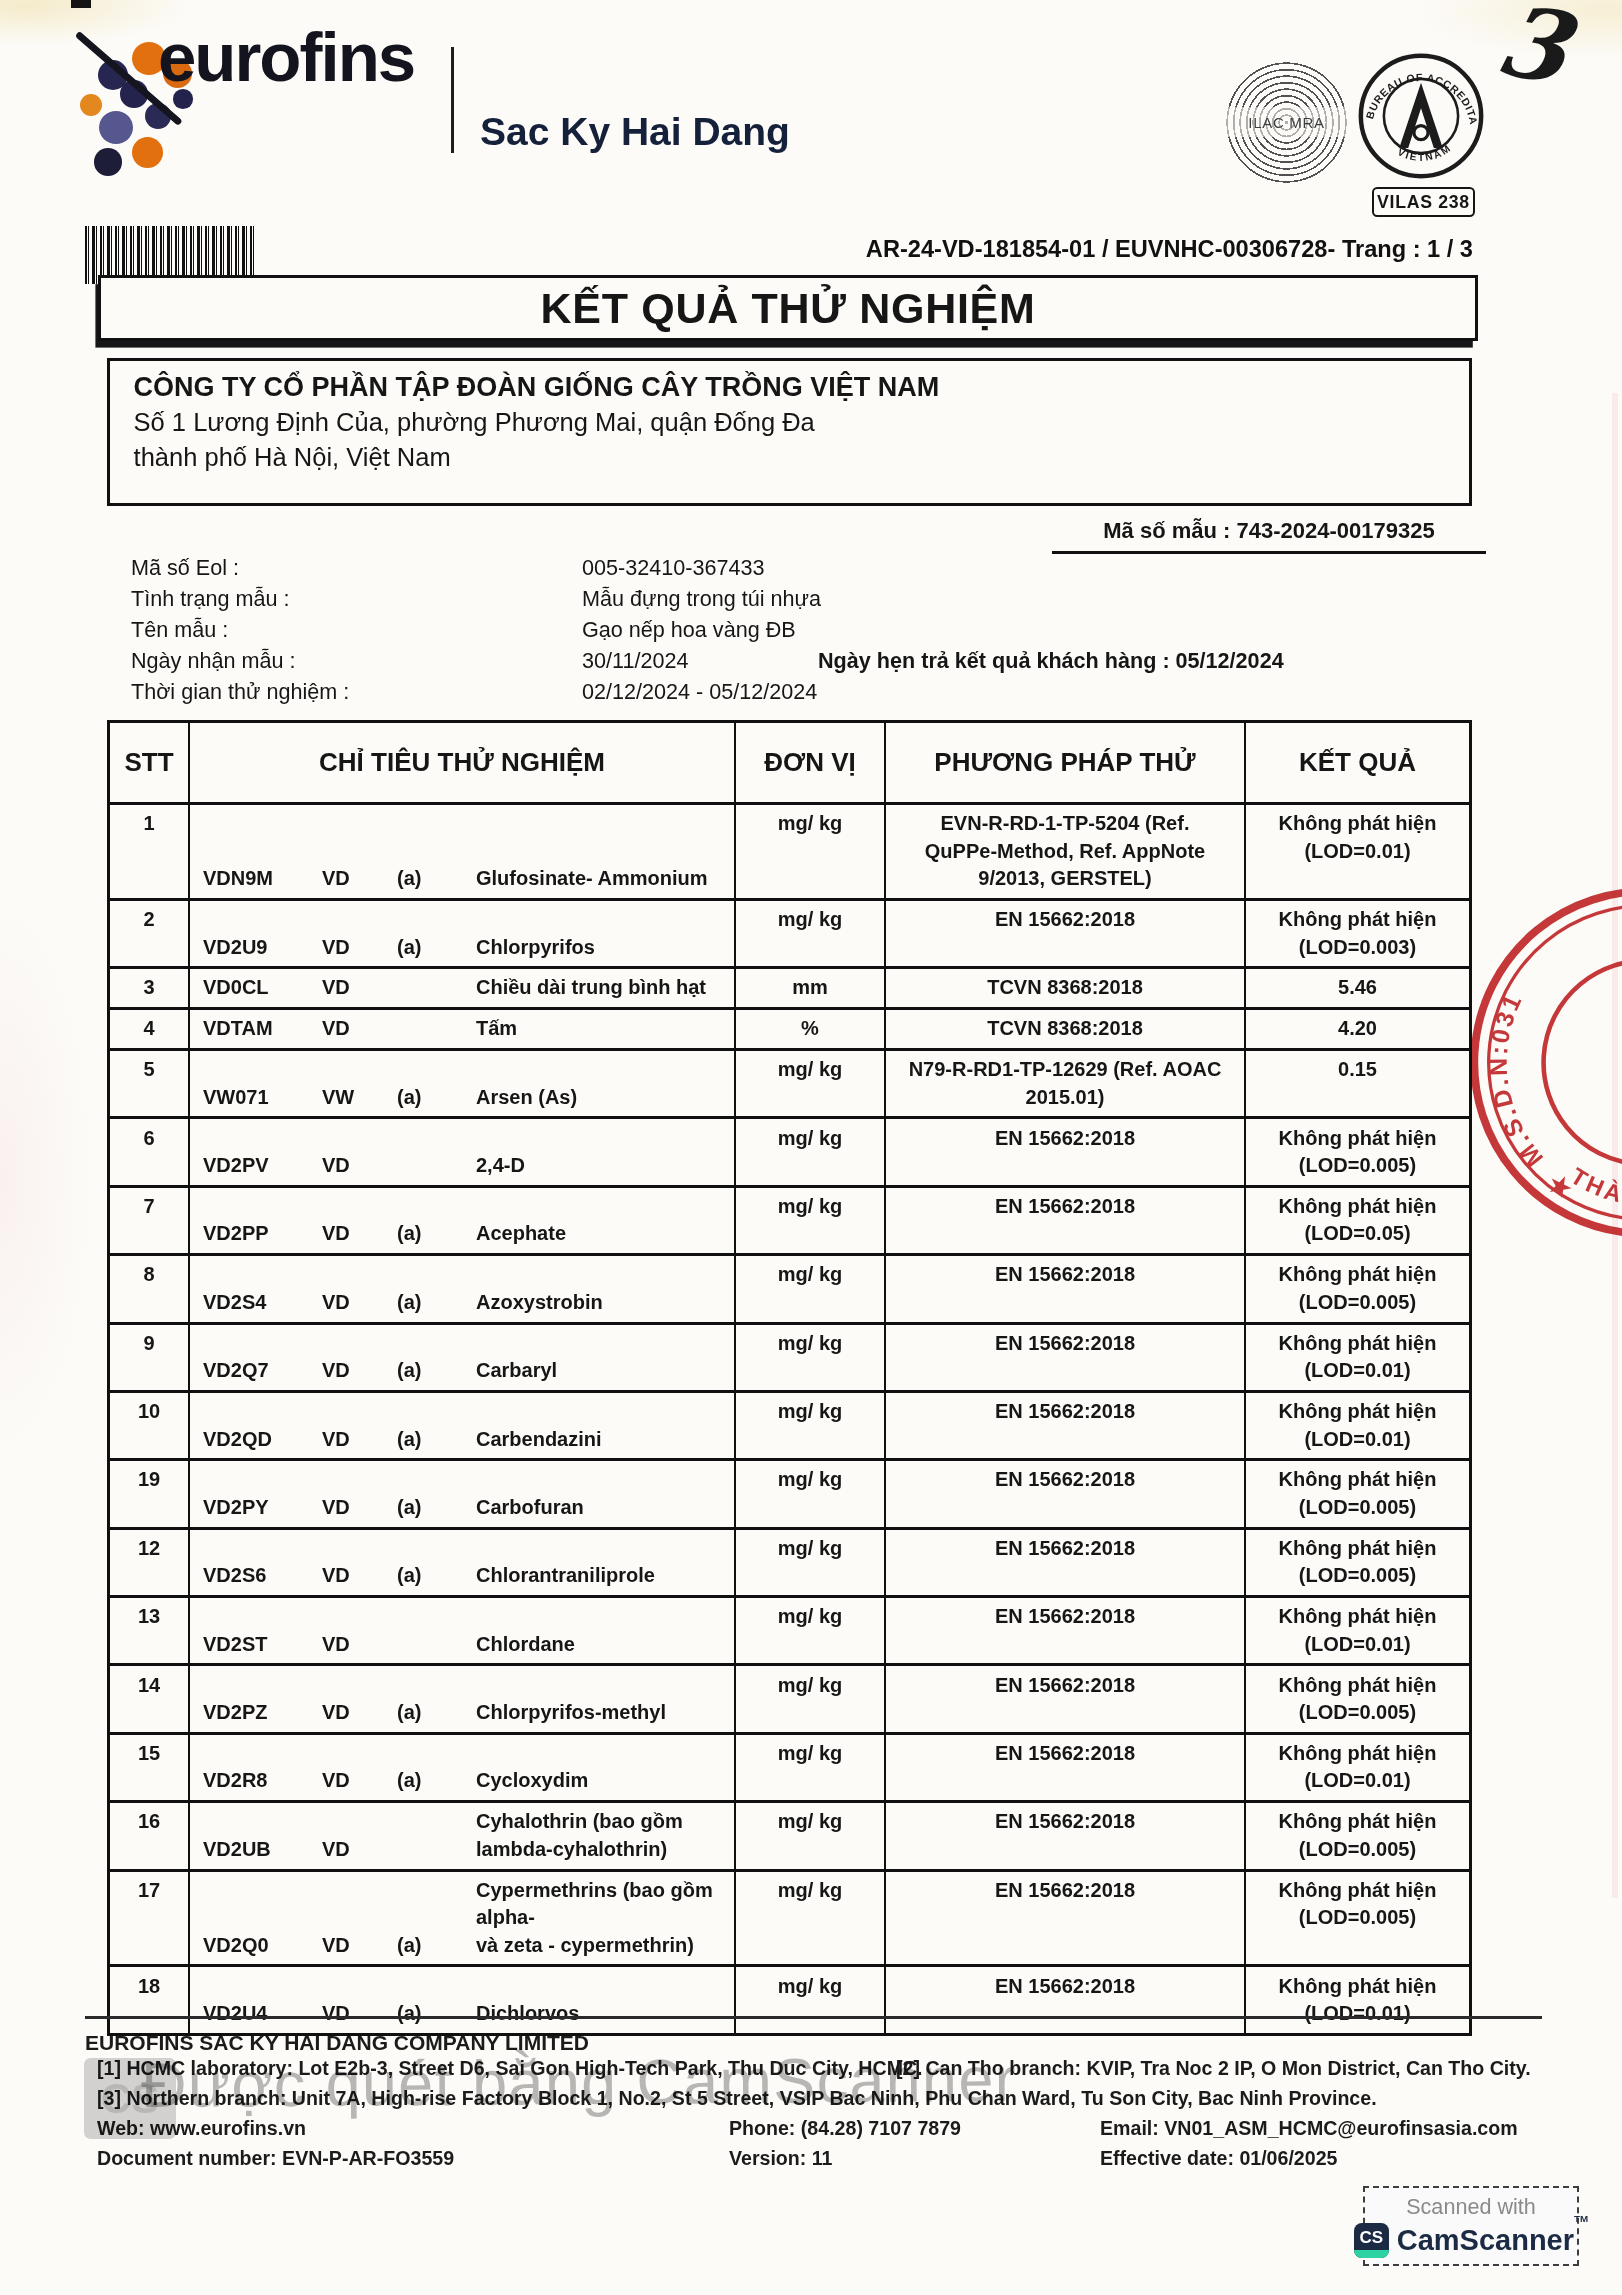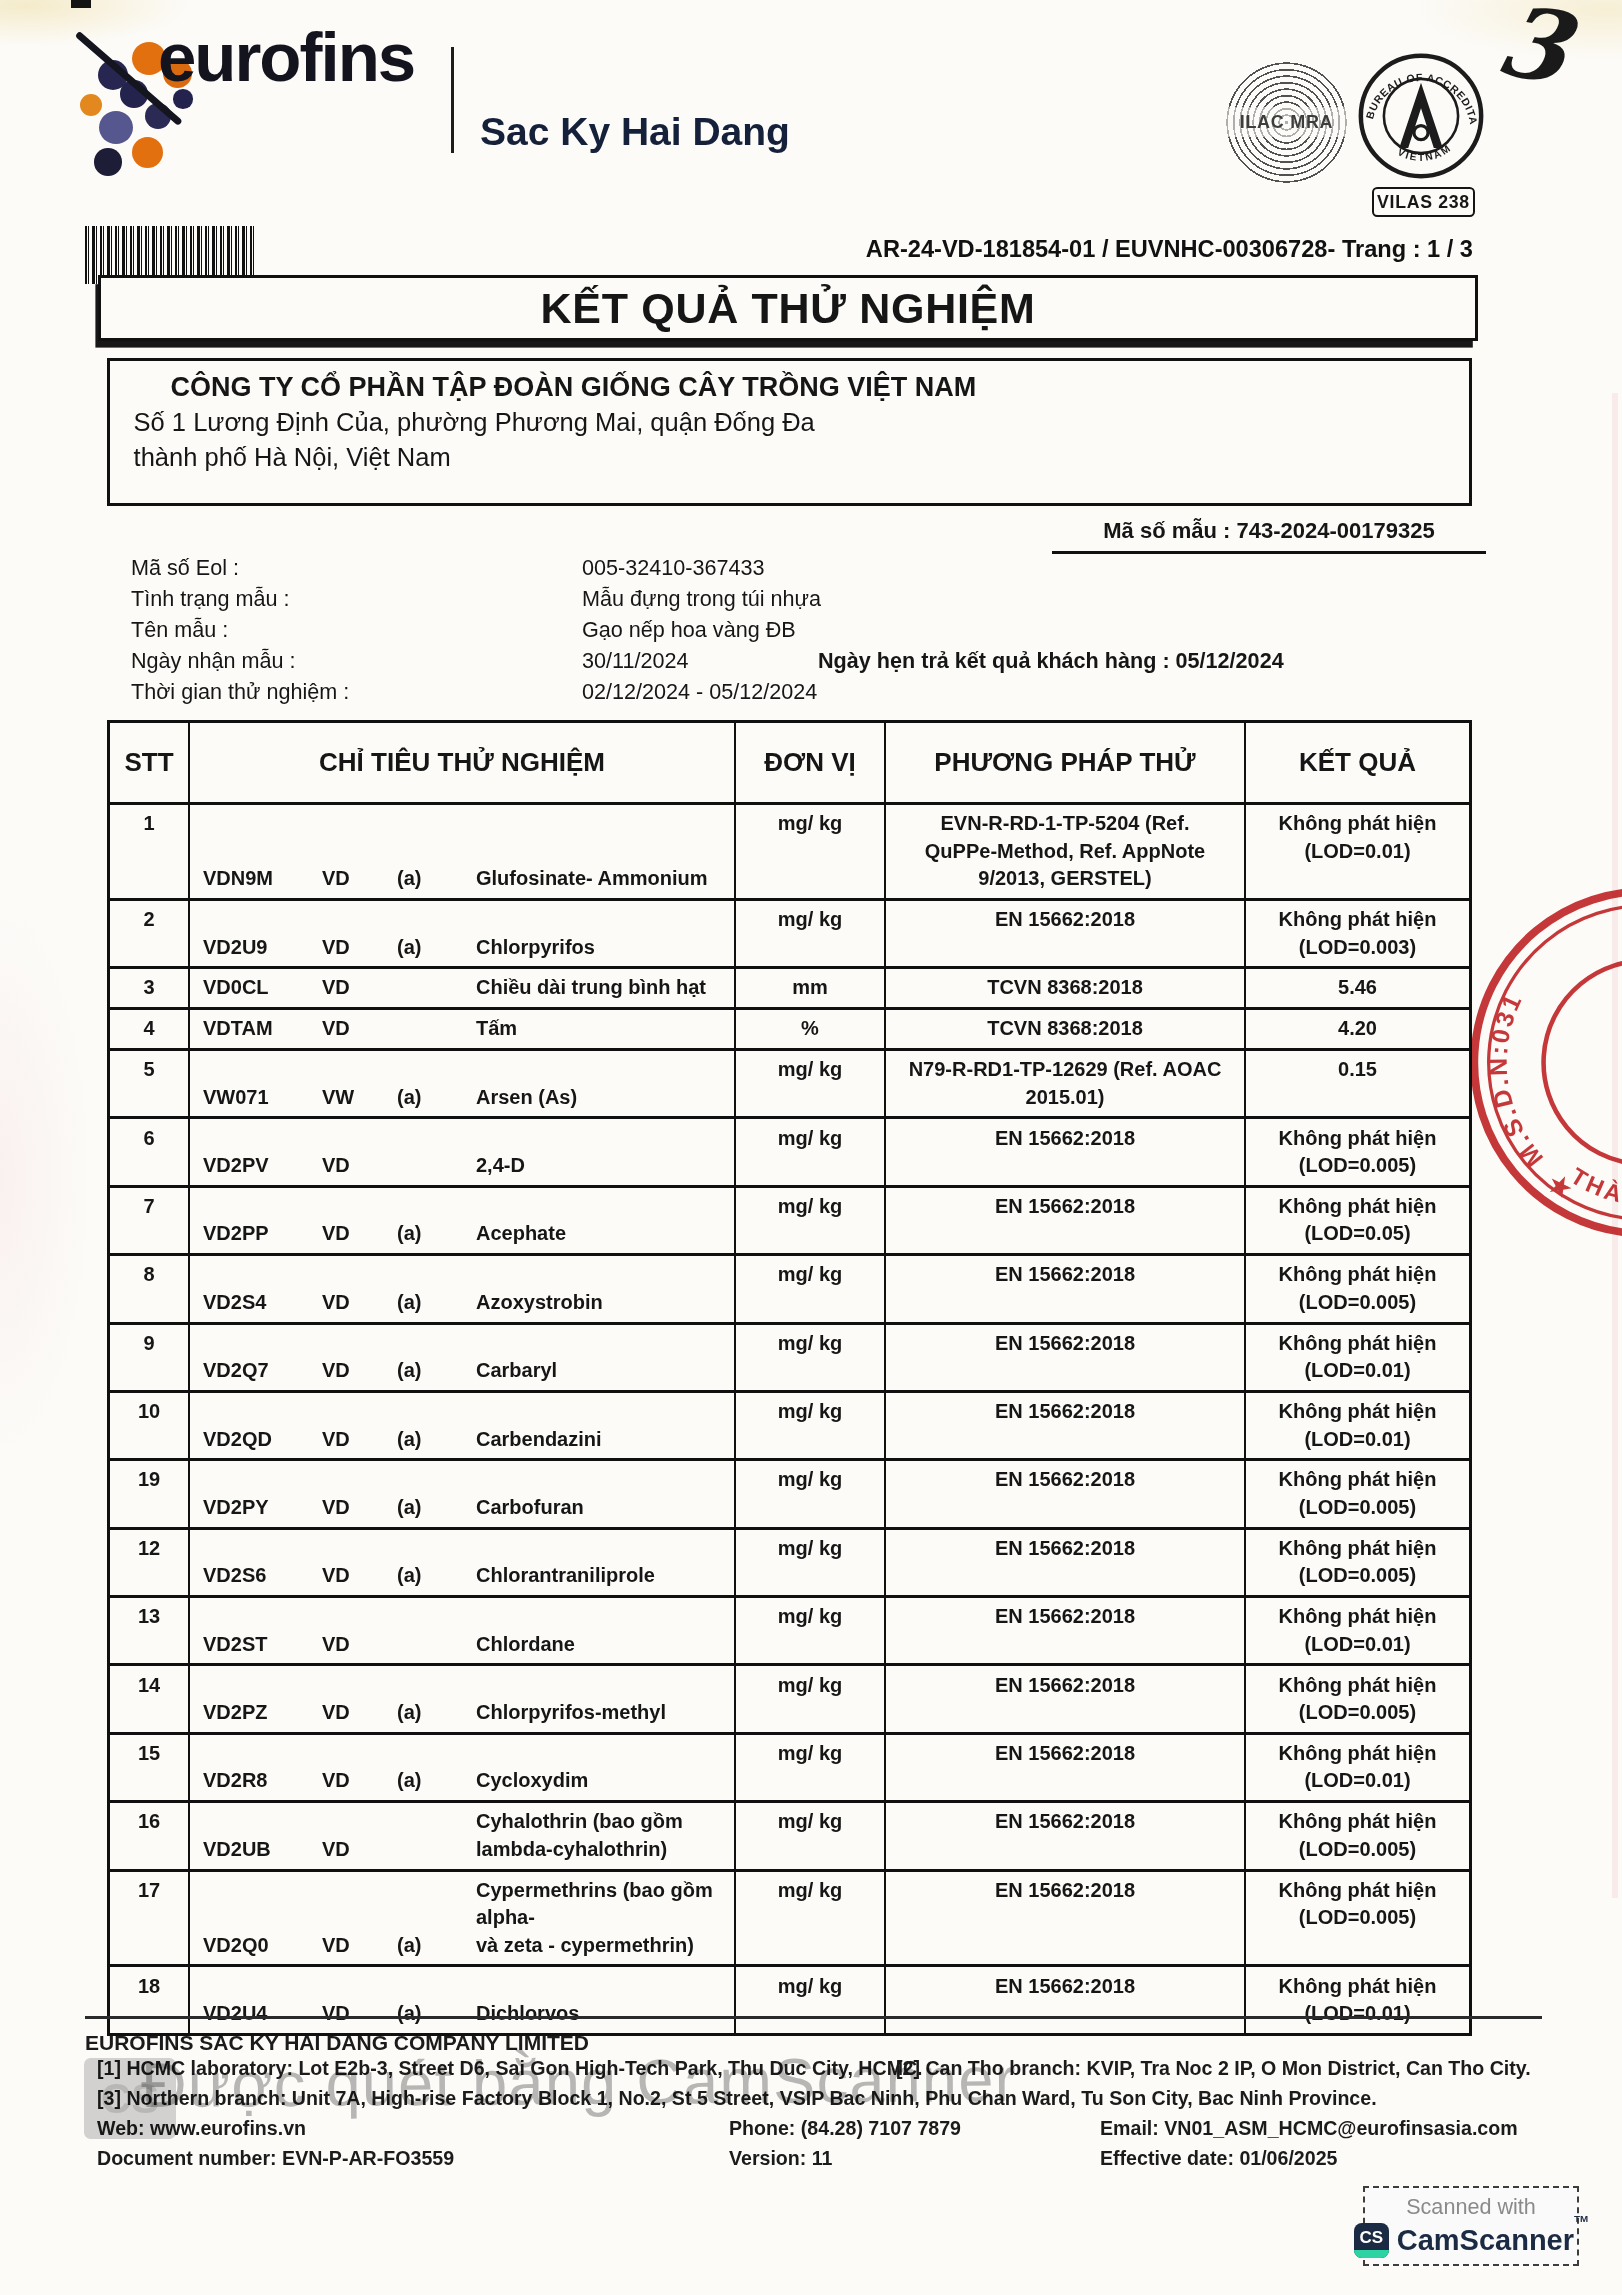--- a/index.html
+++ b/index.html
@@ -17,38 +17,38 @@
   .logo{position:absolute;left:77px;top:26px;width:366px;height:131px;}
   .dot{position:absolute;border-radius:50%;}
   .logo-tail{position:absolute;left:77px;top:30px;width:137px;height:7.2px;background:#15151f;transform:rotate(41deg);transform-origin:left center;border-radius:3.9px;}
   .brand-text{position:absolute;left:158px;top:18.3px;font-size:69px;font-weight:bold;letter-spacing:-2px;color:#14141e;}
   .v-divider{position:absolute;left:451px;top:47px;width:3.3px;height:106px;background:#1d1d1d;}
   .division{position:absolute;left:480px;top:110px;font-size:39px;font-weight:bold;color:#15203a;}
   .ilac-seal{position:absolute;left:1225px;top:61px;width:123px;height:123px;border-radius:50%;
     background:repeating-radial-gradient(circle at 50% 50%, #343434 0 1.6px, rgba(255,255,255,0) 1.6px 6.5px);
     opacity:.85;}
   .ilac-band{position:absolute;left:0;top:46px;width:100%;height:30px;background:rgba(252,251,248,.55);
-    display:flex;align-items:center;justify-content:center;font-weight:bold;font-size:18px;color:#1c1c1c;letter-spacing:0.7px;}
+    display:flex;align-items:center;justify-content:center;font-weight:normal;font-size:15px;color:#1c1c1c;letter-spacing:0.7px;}
   .boa-seal{position:absolute;left:1357px;top:52px;width:128px;height:128px;}
   .vilas-box{position:absolute;left:1372px;top:187px;width:99px;height:26px;border:2.6px solid #151515;border-radius:5.2px;
     display:flex;align-items:center;justify-content:center;font-size:17.7px;font-weight:bold;letter-spacing:0.7px;}
   .hand3{position:absolute;left:1508px;top:-11.8px;font-family:"DejaVu Serif",serif;font-style:italic;font-weight:bold;
     font-size:98px;color:#1a1a1a;transform:rotate(10deg) skewX(-6deg);}
   
   .barcode{position:absolute;left:85px;top:226px;width:169px;height:58px;
     background:repeating-linear-gradient(90deg,#101010 0 2px,#fcfbf8 2px 3.3px,#101010 3.3px 3.9px,#fcfbf8 3.9px 7.2px,#101010 7.2px 9.8px,#fcfbf8 9.8px 11px,#101010 11px 11.8px,#fcfbf8 11.8px 15px);}
   .report-ref{position:absolute;right:149px;top:236px;font-size:23.6px;font-weight:bold;color:#111;}
   
   .title-box{position:absolute;left:98px;top:275px;width:1374px;height:60px;border:3.9px solid #111;background:#fcfbf8;
     display:flex;align-items:center;justify-content:center;box-shadow:-3.9px 7.9px 0 -1.3px #171717;}
   .title-box span{font-size:43px;font-weight:bold;letter-spacing:0.7px;}
   
   .customer-box{position:absolute;left:107px;top:358px;width:1365px;height:148px;border:3.9px solid #111;
     padding:9.2px 0 0 23.6px;box-sizing:border-box;}
-  .customer-box .c-name{font-size:27px;font-weight:bold;line-height:35px;margin-left:37px;}
+  .customer-box .c-name{font-size:27px;font-weight:bold;line-height:35px;}
   .customer-box .c-line{font-size:25.5px;font-weight:500;line-height:35px;}
   .customer-box .c-po{font-size:25.5px;font-weight:bold;line-height:35px;}
   .sample-code{position:absolute;left:1052px;top:518px;width:434px;text-align:center;font-size:22px;font-weight:bold;
     border-bottom:3.3px solid #111;padding-bottom:6.5px;}
   
   .sample-info{position:absolute;left:131px;top:555px;width:1367px;}
   .info-row{position:relative;height:31px;font-size:21.6px;}
   .info-label{position:absolute;left:0;font-weight:normal;}
   .info-value{position:absolute;left:451px;font-weight:500;}
   .info-extra{position:absolute;left:687px;font-weight:bold;}

